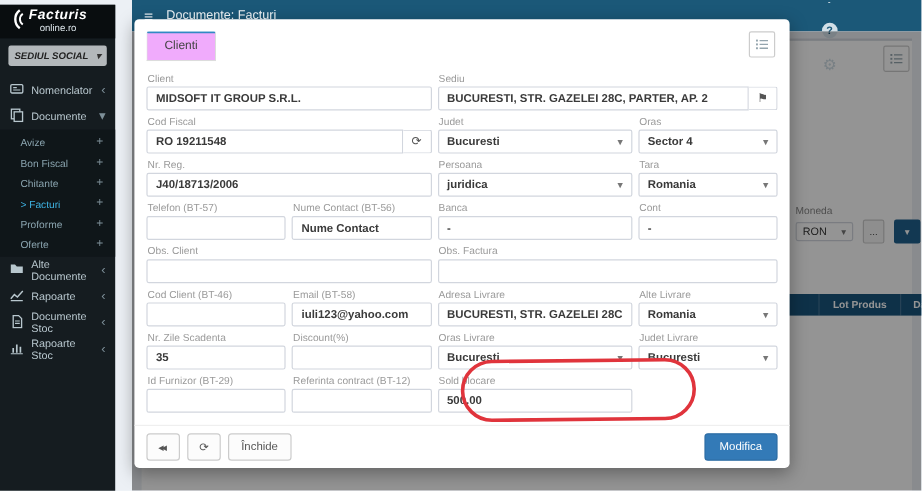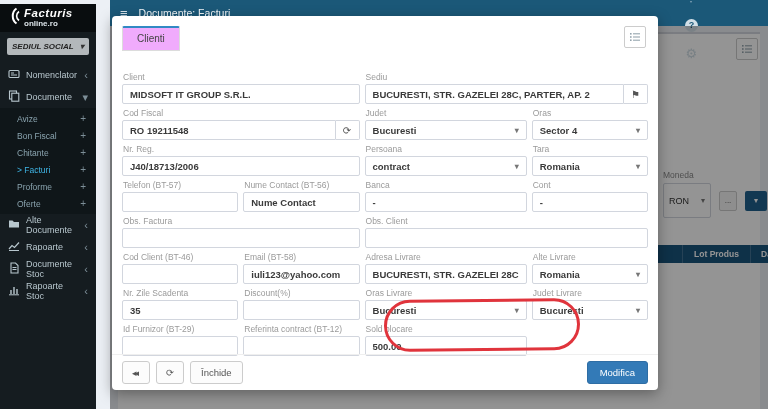--- a/index.html
+++ b/index.html
@@ -8,21 +8,21 @@
     position: relative; overflow: hidden;
     font-family: "Liberation Sans", sans-serif;
     background:#ecf0f5;
   }
 
   
   #sidebar { position:absolute; left:0; top:4px; width:96px; height:100%; background:#151c20; z-index:10; }
   .logo { height:28px; background:#090d0f; display:flex; align-items:center; gap:4px; padding-left:7px; }
   .logo-text { line-height:1; }
   .logo-l1 { color:#fff; font-size:11.5px; font-weight:bold; font-style:italic; letter-spacing:.5px; }
-  .logo-l2 { color:#dde5ea; font-size:8px; text-align:left; margin-top:1px;font-weight:bold; }
+  .logo-l2 { color:#dde5ea; font-size:8px; text-align:center; margin-top:1px; }
   .company { margin:6px 7px 9px; height:17px; background:#b3b8bb; border-radius:2px; display:flex;
              align-items:center; justify-content:space-between; padding:0 5px; font-size:8px; font-weight:bold; color:#222;font-style:italic; }
   .company .caret { font-size:8px; color:#333; }
   .side-item { height:22px; display:flex; align-items:center; gap:6px; padding:0 8px; color:#b8c7ce; font-size:9px; }
   .side-item .chev { margin-left:auto; color:#7d8f98; font-size:11px; line-height:1; }
   .side-item svg { flex:0 0 auto; }
   .submenu { background:#0f1619; padding:2px 0; }
   .sub-item { height:17px; display:flex; align-items:center; padding:0 10px 0 17px; color:#8aa4af; font-size:8.5px; }
   .sub-item .plus { margin-left:auto; color:#7d8f98; font-size:10px; }
   .sub-item.active { color:#3fb5e5; }
@@ -40,21 +40,21 @@
   .gear { color:#cfdce4; font-size:13px; line-height:1; }
 
   
   #content { position:absolute; left:110px; top:26px; right:0; bottom:0; background:#ecf0f5; overflow:hidden; }
   .bg-panel { position:absolute; left:8px; top:6px; right:8px; bottom:0; background:#fff; border-top:2px solid #d2d6de; }
   .listbtn { width:22px; height:22px; border:1px solid #ccc; border-radius:2px; background:#fff;
              display:flex; align-items:center; justify-content:center; }
   .bg-listbtn { position:absolute; right:10px; top:12px; }
   .moneda-label { position:absolute; left:553px; top:144px; font-size:8.5px; color:#888; }
   .moneda-row { position:absolute; left:553px; top:157px; display:flex; gap:8px; align-items:center; }
-  .moneda-select { width:48px; height:35px; border:1px solid #d2d6de; background:#fff; border-radius:2px;
+  .moneda-select { width:48px; height:16px; border:1px solid #d2d6de; background:#fff; border-radius:2px;
                    display:flex; align-items:center; justify-content:space-between; padding:0 5px; font-size:9px; color:#333; }
   .moneda-select .caret { font-size:8px; color:#777; }
   .dots-btn { width:18px; height:20px; background:#f4f4f4; border:1px solid #ccc; border-radius:2px;
               font-size:8px; color:#444; display:flex; align-items:center; justify-content:center; }
   .bluecaret-btn { width:22px; height:20px; background:#1f618d; border-radius:2px; color:#fff; font-size:8px;
                    display:flex; align-items:center; justify-content:center; }
   .bg-tablehead { position:absolute; left:440px; top:219px; height:18px; width:400px; background:#19557d; display:flex; }
   .th-cell { height:100%; display:flex; align-items:center; justify-content:center; color:#fff;
              font-size:8.5px; font-weight:bold; border-left:1px solid rgba(255,255,255,.18); }
   .th-fill { width:132px; }
@@ -62,21 +62,21 @@
   .th-exp  { width:110px; justify-content:flex-start; padding-left:10px; }
   #backdrop { position:absolute; inset:0; background:rgba(0,0,0,.42); z-index:50; }
 
   
   #modal { position:absolute; left:112px; top:16px; width:546px; height:374px; background:#fff; z-index:100;
            border-radius:4px; box-shadow:0 4px 14px rgba(0,0,0,.35); }
   .tabs { position:relative; padding:10px 10px 4px; }
   .tab { display:inline-block; border:1px solid #dcdcdc; border-top:2px solid #3189c4; border-radius:2px 2px 0 0;
          padding:5px 14px 6px; font-size:10px; color:#444; background:#f0abfc; }
   .modal-listbtn { position:absolute; right:12px; top:10px; }
-  .form { padding:0 10px; margin-top:14px; display:grid; grid-template-columns:repeat(4,1fr); column-gap:5px; }
+  .form { padding:0 10px; margin-top:2px; display:grid; grid-template-columns:repeat(4,1fr); column-gap:5px; }
   .fg { height:36px; overflow:visible; }
   .fg label { display:block; font-size:8.5px; color:#9a9a9a; margin:3px 0 2px 1px; line-height:1.2; white-space:nowrap; }
   .span2 { grid-column:span 2; }
   .ctrl { height:20px; border:1px solid #d2d6de; border-radius:2px; background:#fff; display:flex;
           align-items:center; padding:0 7px; font-size:9.5px; font-weight:bold; color:#3a3a3a;
           white-space:nowrap; overflow:hidden; }
   .ctrl .caret { margin-left:auto; color:#777; font-size:8px; padding-left:4px; }
   .igroup { display:flex; }
   .igroup .ctrl { flex:1; border-radius:2px 0 0 2px; }
   .addon { width:24px; height:20px; border:1px solid #d2d6de; border-left:none; border-radius:0 2px 2px 0;
@@ -318,21 +318,21 @@
 
     <div class="fg span2">
       <label>Nr. Reg.</label>
       <div class="ctrl">
           <span>J40/18713/2006</span>
         </div>
     </div>
     <div class="fg">
       <label>Persoana</label>
       <div class="ctrl">
-          <span>contract</span>
+          <span>juridica</span>
           <span class="caret">▾</span>
         </div>
     </div>
     <div class="fg">
       <label>Tara</label>
       <div class="ctrl">
           <span>Romania</span>
           <span class="caret">▾</span>
         </div>
     </div>
@@ -356,27 +356,27 @@
         </div>
     </div>
     <div class="fg">
       <label>Cont</label>
       <div class="ctrl">
           <span>-</span>
         </div>
     </div>
 
     <div class="fg span2">
+      <label>Obs. Client</label>
+      <div class="ctrl">
+          <span></span>
+        </div>
+    </div>
+    <div class="fg span2">
       <label>Obs. Factura</label>
-      <div class="ctrl">
-          <span></span>
-        </div>
-    </div>
-    <div class="fg span2">
-      <label>Obs. Client</label>
       <div class="ctrl">
           <span></span>
         </div>
     </div>
 
     <div class="fg">
       <label>Cod Client (BT-46)</label>
       <div class="ctrl">
           <span></span>
         </div>

